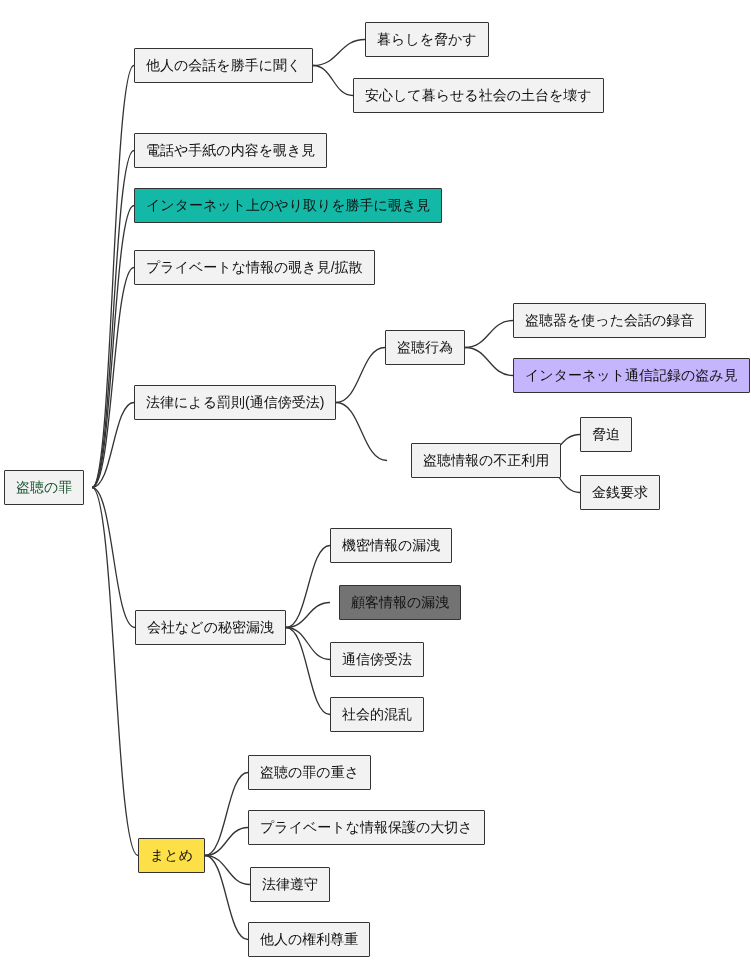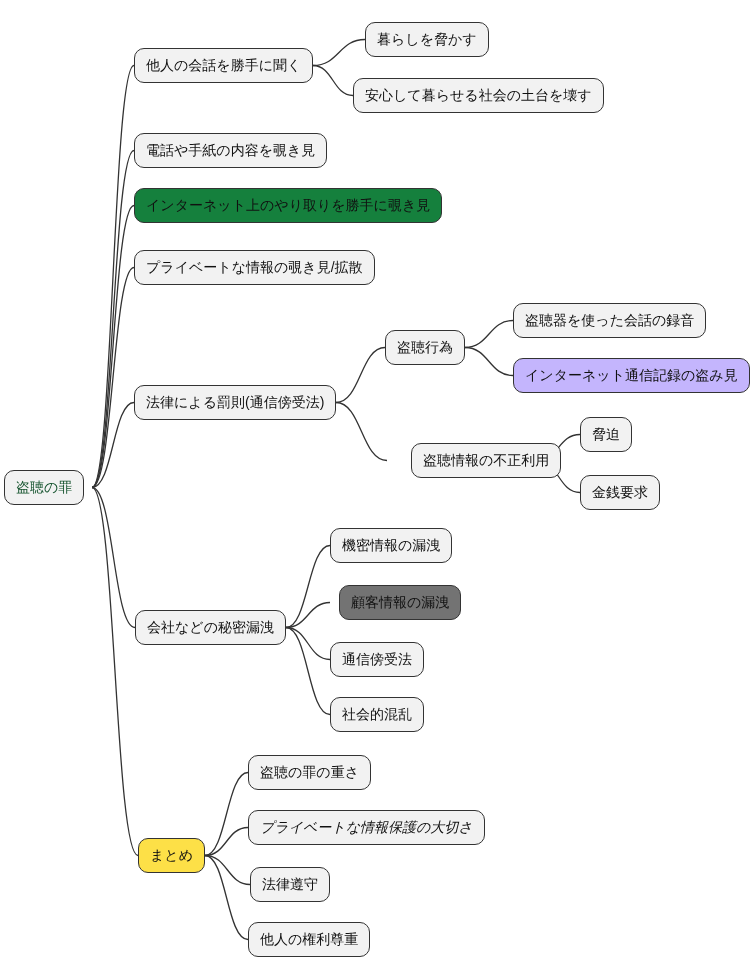--- a/index.html
+++ b/index.html
@@ -23,21 +23,21 @@
   #link-layer path {
     fill: none;
     stroke: #333333;
     stroke-width: 1.3px;
   }
   #node-layer { position: absolute; left: 0; top: 0; z-index: 2; }
   .node {
     position: absolute;
     background: #f2f2f2;
     border: 1.7px solid #333333;
-    border-radius: 10px;
+    border-radius: 1px;
     padding: 7px 11px;
     font-size: 14px;
     line-height: 19px;
     color: #111111;
     white-space: nowrap;
     z-index: 2;
   }
 </style>
 </head>
 <body>
@@ -67,33 +67,33 @@
       <path d="M 205 855.5 C 226.5 855.5, 226.5 827.5, 248 827.5" stroke="#333333"></path>
       <path d="M 205 855.5 C 227.5 855.5, 227.5 884.5, 250 884.5" stroke="#333333"></path>
       <path d="M 205 855.5 C 226.5 855.5, 226.5 939.5, 248 939.5" stroke="#333333"></path>
     </svg>
   <div id="node-layer">
       <div class="node" style="left: 4px; top: 470px; background: rgb(242, 242, 242); border-color: rgb(51, 51, 51); color: #14532d;">盗聴の罪</div>
       <div class="node" style="left: 134px; top: 48px; background: rgb(242, 242, 242); border-color: rgb(51, 51, 51); color: rgb(17, 17, 17);">他人の会話を勝手に聞く</div>
       <div class="node" style="left: 365px; top: 22px; background: rgb(242, 242, 242); border-color: rgb(51, 51, 51); color: rgb(17, 17, 17);">暮らしを脅かす</div>
       <div class="node" style="left: 353px; top: 78px; background: rgb(242, 242, 242); border-color: rgb(51, 51, 51); color: rgb(17, 17, 17);">安心して暮らせる社会の土台を壊す</div>
       <div class="node" style="left: 134px; top: 133px; background: rgb(242, 242, 242); border-color: rgb(51, 51, 51); color: rgb(17, 17, 17);">電話や手紙の内容を覗き見</div>
-      <div class="node" style="left: 134px; top: 188px; background: #15803d; border-color: rgb(51, 51, 51); color: rgb(17, 17, 17);">インターネット上のやり取りを勝手に覗き見</div>
+      <div class="node" style="left: 134px; top: 188px; background: #14b8a6; border-color: rgb(51, 51, 51); color: rgb(17, 17, 17);">インターネット上のやり取りを勝手に覗き見</div>
       <div class="node" style="left: 134px; top: 250px; background: rgb(242, 242, 242); border-color: rgb(51, 51, 51); color: rgb(17, 17, 17);">プライベートな情報の覗き見/拡散</div>
       <div class="node" style="left: 134px; top: 385px; background: rgb(242, 242, 242); border-color: rgb(51, 51, 51); color: rgb(17, 17, 17);">法律による罰則(通信傍受法)</div>
       <div class="node" style="left: 385px; top: 330px; background: rgb(242, 242, 242); border-color: rgb(51, 51, 51); color: rgb(17, 17, 17);">盗聴行為</div>
       <div class="node" style="left: 513px; top: 303px; background: rgb(242, 242, 242); border-color: rgb(51, 51, 51); color: rgb(17, 17, 17);">盗聴器を使った会話の録音</div>
       <div class="node" style="left: 513px; top: 358px; background: #c4b5fd; border-color: rgb(51, 51, 51); color: rgb(17, 17, 17);">インターネット通信記録の盗み見</div>
       <div class="node" style="left: 387px; top: 443px; background: rgb(242, 242, 242); border-color: rgb(51, 51, 51); color: rgb(17, 17, 17); margin-left: 24px;">盗聴情報の不正利用</div>
       <div class="node" style="left: 580px; top: 417px; background: rgb(242, 242, 242); border-color: rgb(51, 51, 51); color: rgb(17, 17, 17);">脅迫</div>
       <div class="node" style="left: 580px; top: 475px; background: rgb(242, 242, 242); border-color: rgb(51, 51, 51); color: rgb(17, 17, 17);">金銭要求</div>
       <div class="node" style="left: 135px; top: 610px; background: rgb(242, 242, 242); border-color: rgb(51, 51, 51); color: rgb(17, 17, 17);">会社などの秘密漏洩</div>
       <div class="node" style="left: 330px; top: 528px; background: rgb(242, 242, 242); border-color: rgb(51, 51, 51); color: rgb(17, 17, 17);">機密情報の漏洩</div>
       <div class="node" style="left: 330px; top: 585px; background: #737373; border-color: rgb(51, 51, 51); color: rgb(17, 17, 17); margin-left: 9px;">顧客情報の漏洩</div>
       <div class="node" style="left: 330px; top: 642px; background: rgb(242, 242, 242); border-color: rgb(51, 51, 51); color: rgb(17, 17, 17);">通信傍受法</div>
       <div class="node" style="left: 330px; top: 697px; background: rgb(242, 242, 242); border-color: rgb(51, 51, 51); color: rgb(17, 17, 17);">社会的混乱</div>
       <div class="node" style="left: 138px; top: 838px; background: #fde047; border-color: rgb(51, 51, 51); color: rgb(17, 17, 17);">まとめ</div>
       <div class="node" style="left: 248px; top: 755px; background: rgb(242, 242, 242); border-color: rgb(51, 51, 51); color: rgb(17, 17, 17);">盗聴の罪の重さ</div>
-      <div class="node" style="left: 248px; top: 810px; background: rgb(242, 242, 242); border-color: rgb(51, 51, 51); color: rgb(17, 17, 17); font-style: italic;">プライベートな情報保護の大切さ</div>
+      <div class="node" style="left: 248px; top: 810px; background: rgb(242, 242, 242); border-color: rgb(51, 51, 51); color: rgb(17, 17, 17);">プライベートな情報保護の大切さ</div>
       <div class="node" style="left: 250px; top: 867px; background: rgb(242, 242, 242); border-color: rgb(51, 51, 51); color: rgb(17, 17, 17);">法律遵守</div>
       <div class="node" style="left: 248px; top: 922px; background: rgb(242, 242, 242); border-color: rgb(51, 51, 51); color: rgb(17, 17, 17);">他人の権利尊重</div>
     </div>
 </div>
 
 </body></html>

